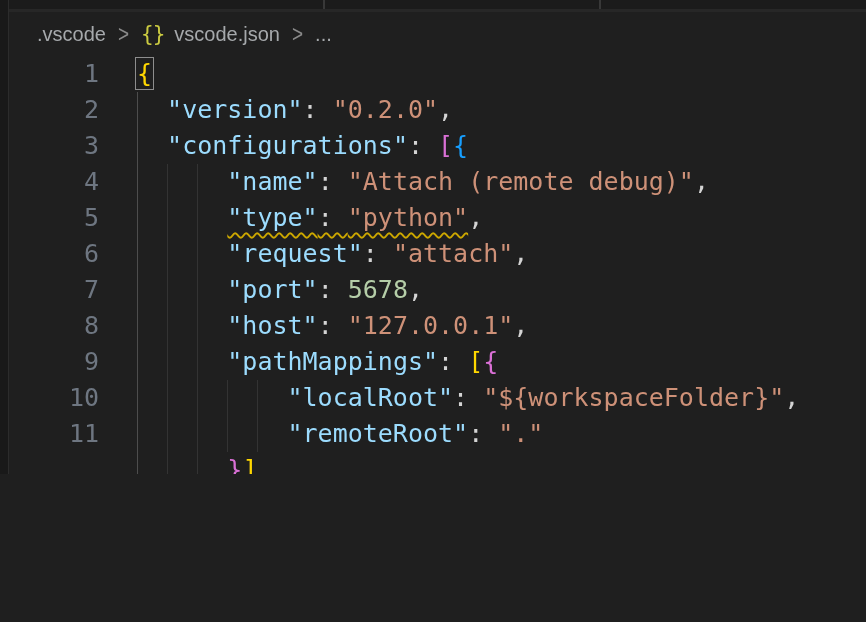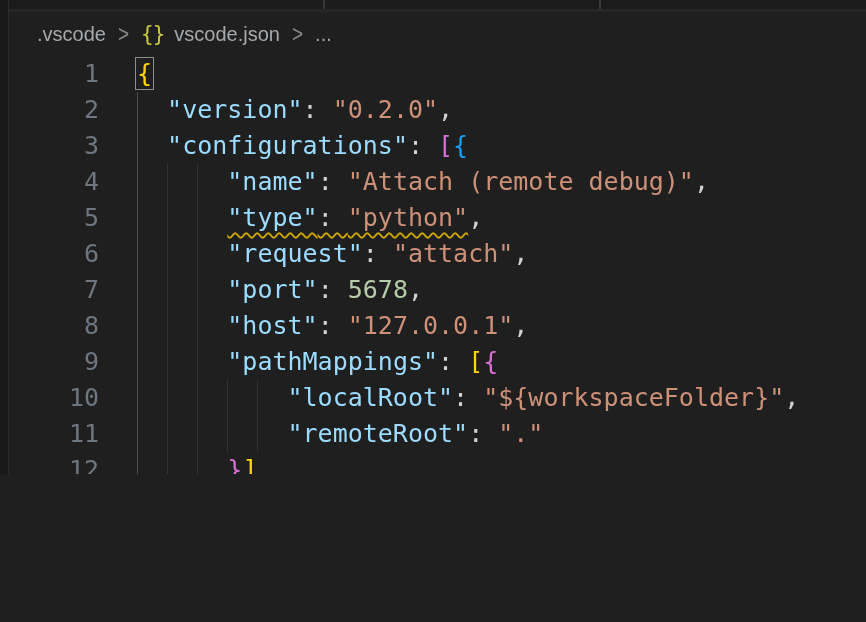--- a/index.html
+++ b/index.html
@@ -67,17 +67,17 @@
       <div class="row"><div class="guide active" style="left: 128px;"></div><div class="gutter">2</div><div class="code"><span style="color: rgb(212, 212, 212);">  </span><span style="color: rgb(156, 220, 254);">"version"</span><span style="color: rgb(212, 212, 212);">: </span><span style="color: rgb(206, 145, 120);">"0.2.0"</span><span style="color: rgb(212, 212, 212);">,</span></div></div>
       <div class="row"><div class="guide active" style="left: 128px;"></div><div class="gutter">3</div><div class="code"><span style="color: rgb(212, 212, 212);">  </span><span style="color: rgb(156, 220, 254);">"configurations"</span><span style="color: rgb(212, 212, 212);">: </span><span style="color: rgb(218, 112, 214);">[</span><span style="color: rgb(23, 159, 255);">{</span></div></div>
       <div class="row"><div class="guide active" style="left: 128px;"></div><div class="guide" style="left: 158.1px;"></div><div class="guide" style="left: 188.2px;"></div><div class="gutter">4</div><div class="code"><span style="color: rgb(212, 212, 212);">      </span><span style="color: rgb(156, 220, 254);">"name"</span><span style="color: rgb(212, 212, 212);">: </span><span style="color: rgb(206, 145, 120);">"Attach (remote debug)"</span><span style="color: rgb(212, 212, 212);">,</span></div></div>
       <div class="row"><div class="guide active" style="left: 128px;"></div><div class="guide" style="left: 158.1px;"></div><div class="guide" style="left: 188.2px;"></div><div class="gutter">5</div><div class="code"><span style="color: rgb(212, 212, 212);">      </span><span class="sq" style="color: rgb(156, 220, 254);">"type"</span><span class="sq" style="color: rgb(212, 212, 212);">: </span><span class="sq" style="color: rgb(206, 145, 120);">"python"</span><span style="color: rgb(212, 212, 212);">,</span></div></div>
       <div class="row"><div class="guide active" style="left: 128px;"></div><div class="guide" style="left: 158.1px;"></div><div class="guide" style="left: 188.2px;"></div><div class="gutter">6</div><div class="code"><span style="color: rgb(212, 212, 212);">      </span><span style="color: rgb(156, 220, 254);">"request"</span><span style="color: rgb(212, 212, 212);">: </span><span style="color: rgb(206, 145, 120);">"attach"</span><span style="color: rgb(212, 212, 212);">,</span></div></div>
       <div class="row"><div class="guide active" style="left: 128px;"></div><div class="guide" style="left: 158.1px;"></div><div class="guide" style="left: 188.2px;"></div><div class="gutter">7</div><div class="code"><span style="color: rgb(212, 212, 212);">      </span><span style="color: rgb(156, 220, 254);">"port"</span><span style="color: rgb(212, 212, 212);">: </span><span style="color: rgb(181, 206, 168);">5678</span><span style="color: rgb(212, 212, 212);">,</span></div></div>
       <div class="row"><div class="guide active" style="left: 128px;"></div><div class="guide" style="left: 158.1px;"></div><div class="guide" style="left: 188.2px;"></div><div class="gutter">8</div><div class="code"><span style="color: rgb(212, 212, 212);">      </span><span style="color: rgb(156, 220, 254);">"host"</span><span style="color: rgb(212, 212, 212);">: </span><span style="color: rgb(206, 145, 120);">"127.0.0.1"</span><span style="color: rgb(212, 212, 212);">,</span></div></div>
       <div class="row"><div class="guide active" style="left: 128px;"></div><div class="guide" style="left: 158.1px;"></div><div class="guide" style="left: 188.2px;"></div><div class="gutter">9</div><div class="code"><span style="color: rgb(212, 212, 212);">      </span><span style="color: rgb(156, 220, 254);">"pathMappings"</span><span style="color: rgb(212, 212, 212);">: </span><span style="color: rgb(255, 215, 0);">[</span><span style="color: rgb(218, 112, 214);">{</span></div></div>
       <div class="row"><div class="guide active" style="left: 128px;"></div><div class="guide" style="left: 158.1px;"></div><div class="guide" style="left: 188.2px;"></div><div class="guide" style="left: 218.3px;"></div><div class="guide" style="left: 248.4px;"></div><div class="gutter">10</div><div class="code"><span style="color: rgb(212, 212, 212);">          </span><span style="color: rgb(156, 220, 254);">"localRoot"</span><span style="color: rgb(212, 212, 212);">: </span><span style="color: rgb(206, 145, 120);">"${workspaceFolder}"</span><span style="color: rgb(212, 212, 212);">,</span></div></div>
       <div class="row"><div class="guide active" style="left: 128px;"></div><div class="guide" style="left: 158.1px;"></div><div class="guide" style="left: 188.2px;"></div><div class="guide" style="left: 218.3px;"></div><div class="guide" style="left: 248.4px;"></div><div class="gutter">11</div><div class="code"><span style="color: rgb(212, 212, 212);">          </span><span style="color: rgb(156, 220, 254);">"remoteRoot"</span><span style="color: rgb(212, 212, 212);">: </span><span style="color: rgb(206, 145, 120);">"."</span></div></div>
-      <div class="row"><div class="guide active" style="left: 128px;"></div><div class="guide" style="left: 158.1px;"></div><div class="guide" style="left: 188.2px;"></div><div class="gutter">12</div><div class="code"><span style="color: rgb(212, 212, 212);">      </span><span style="color: rgb(218, 112, 214);">}</span><span style="color: rgb(255, 215, 0);">]</span></div></div>
+      <div class="row"><div class="guide active" style="left: 128px;"></div><div class="guide" style="left: 158.1px;"></div><div class="guide" style="left: 188.2px;"></div><div class="code"><span style="color: rgb(212, 212, 212);">      </span><span style="color: rgb(218, 112, 214);">}</span><span style="color: rgb(255, 215, 0);">]</span></div></div>
       <div class="row"><div class="guide active" style="left: 128px;"></div><div class="gutter">13</div><div class="code"><span style="color: rgb(212, 212, 212);">  </span><span style="color: rgb(23, 159, 255);">}</span><span style="color: rgb(218, 112, 214);">]</span></div></div>
       <div class="row current"><div class="hl"></div><div class="gutter">18</div><div class="code"><span class="boxed cursor" style="color: rgb(255, 215, 0);">}</span></div></div>
     </div>
 </div>
 
 </body></html>

